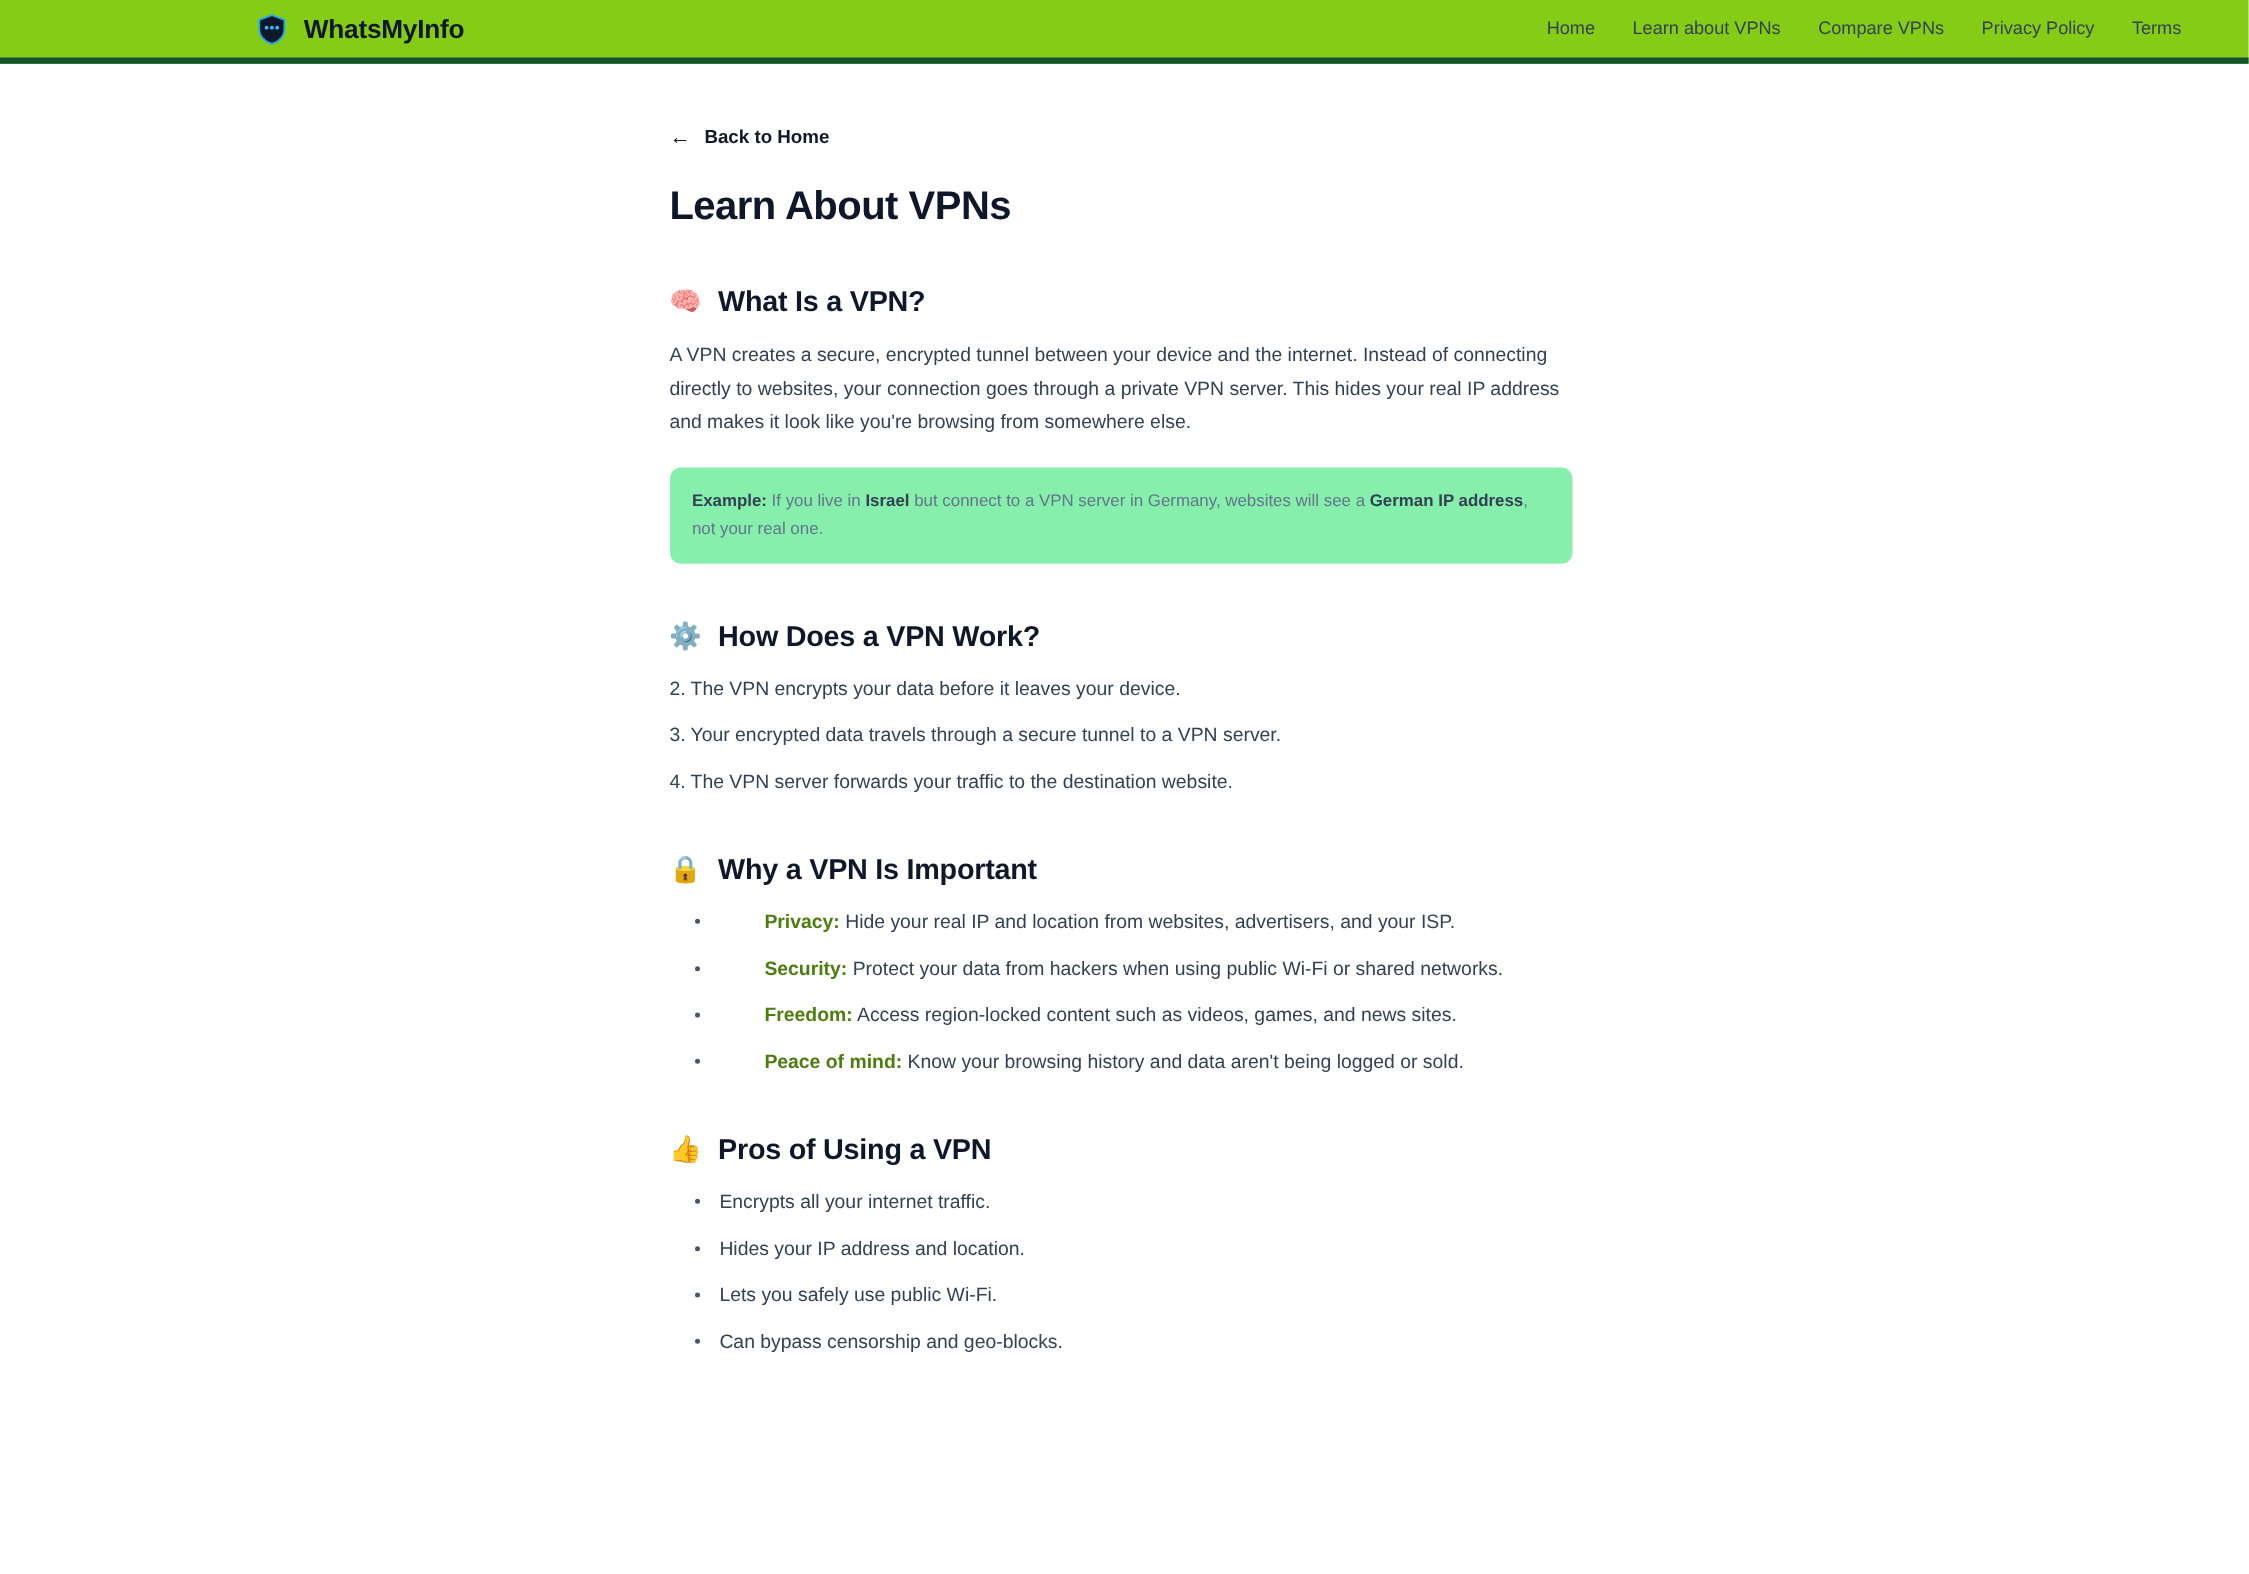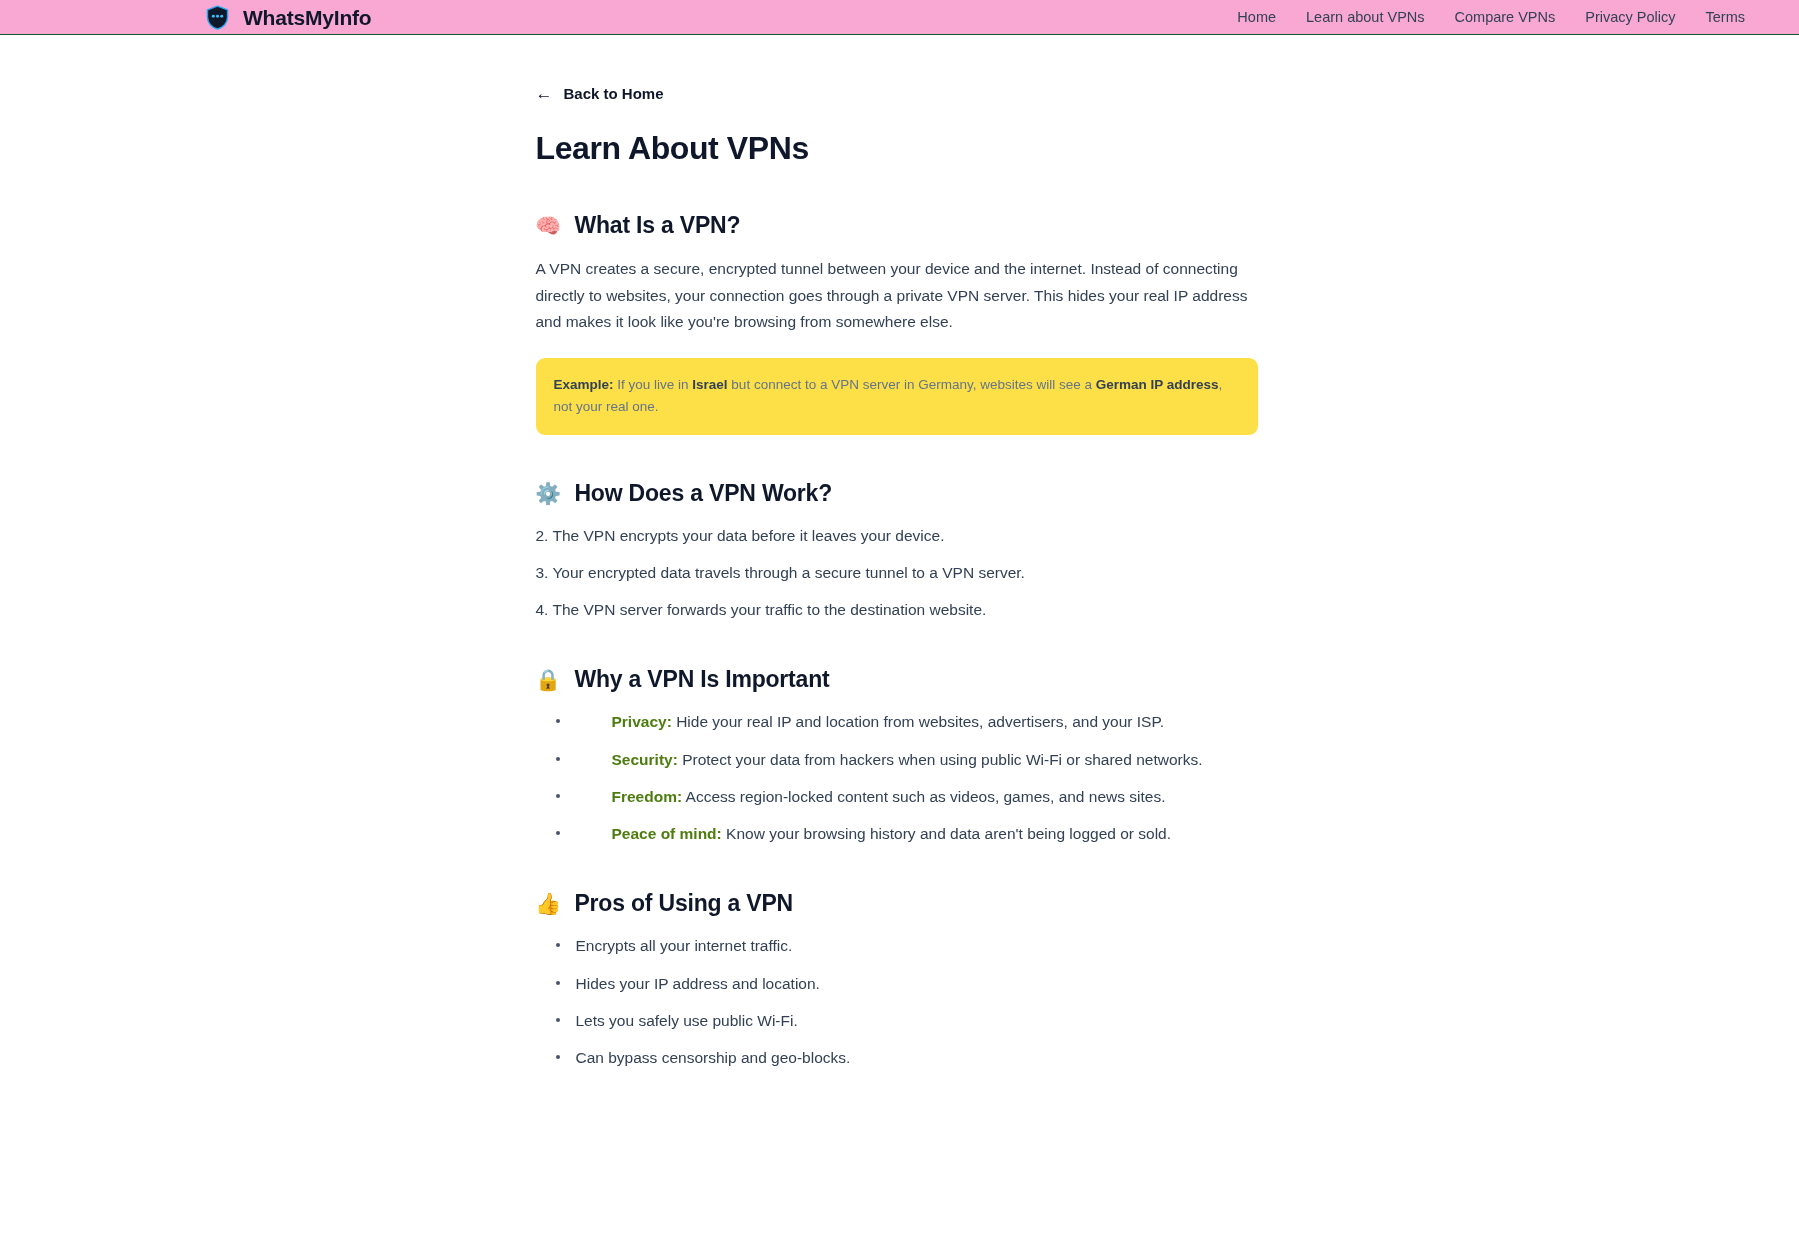--- a/index.html
+++ b/index.html
@@ -11,26 +11,26 @@
   body {
     width: 1799px;
     min-height: 1259px;
     font-family: "Liberation Sans", sans-serif;
     color: #334155;
     -webkit-font-smoothing: antialiased;
   }
 
   
   .site-header {
-    height: 35px;
-    border-bottom: 1px solid #14532d;
+    height: 51px;
+    border-bottom: 5px solid #14532d;
     display: flex;
     align-items: center;
     padding: 0 54px 0 204px;
-    background: #f9a8d4;
+    background: #84cc16;
   }
   .brand {
     display: flex;
     align-items: center;
     gap: 12px;
     text-decoration: none;
     cursor: pointer;
   }
   .brand-logo {
     width: 27px;
@@ -114,21 +114,21 @@
     margin: 45px 0 17px 0;
     letter-spacing: -0.2px;
   }
   h2.section-title .sec-emoji {
     font-size: 21px;
     line-height: 1;
     display: inline-block;
   }
 
   .callout {
-    background: #fde047;
+    background: #86efac;
     border-radius: 9px;
     padding: 16px 18px 17px 18px;
     margin: 22px 0 0 0;
     font-size: 13.5px;
     line-height: 1.62;
     color: #64748b;
   }
   .callout b { font-weight: 700; color: #334155; }
 
   ol.steps {

